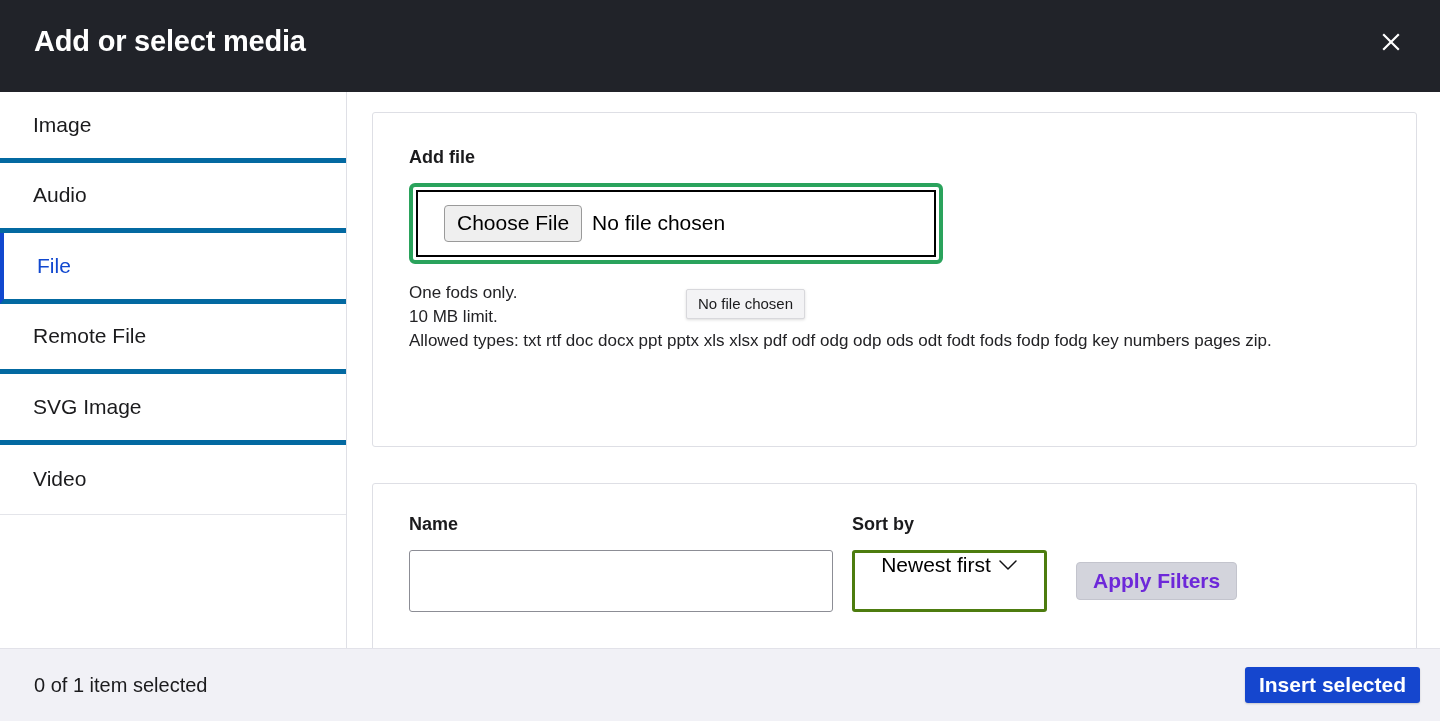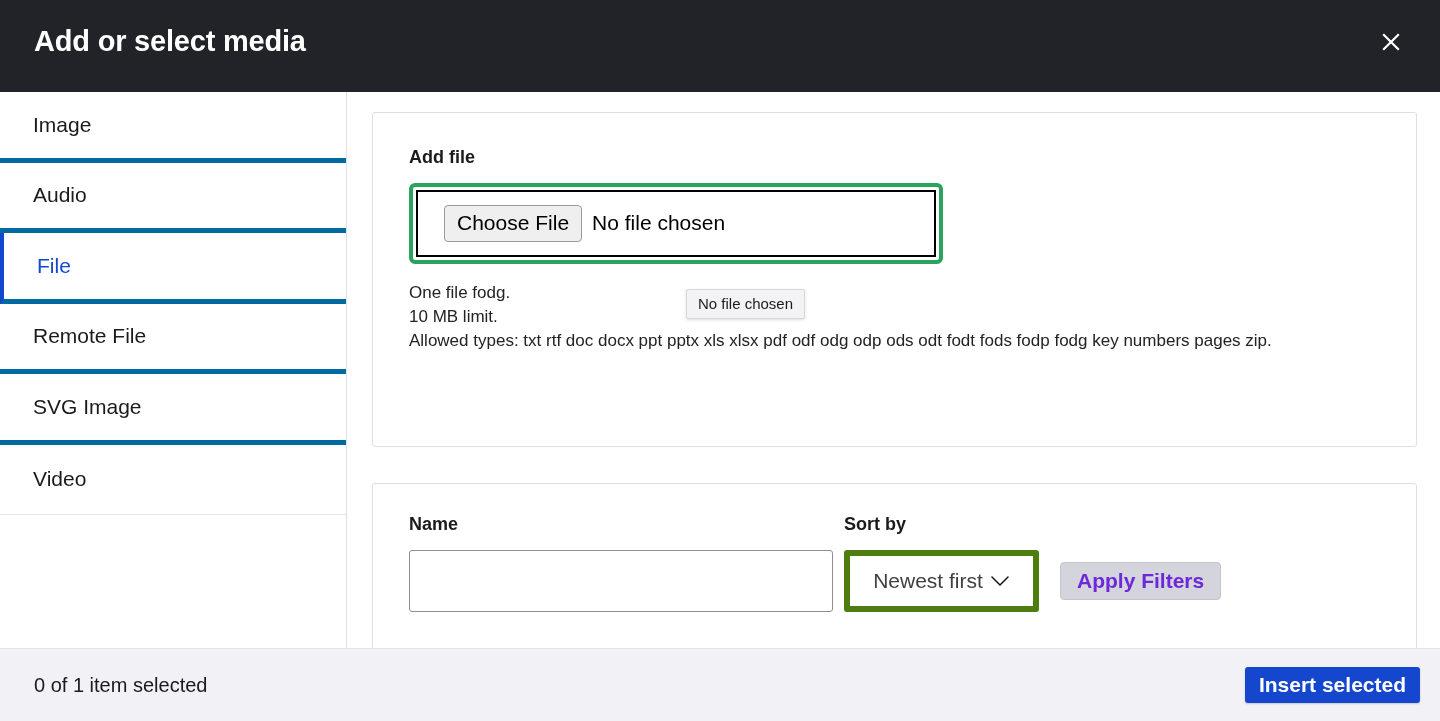--- a/index.html
+++ b/index.html
@@ -182,49 +182,48 @@
     color: #1b1b1d;
     box-shadow: 0 1px 3px rgba(0,0,0,0.14);
     white-space: nowrap;
     z-index: 20;
   }
 
   
   .filters-row {
     display: flex;
     align-items: flex-end;
-    gap: 0;
+    gap: 8px;
   }
   .filter-col-name { width: 424px; margin-right: 11px; }
   .filter-col-sort { width: 195px; margin-right: 21px; }
 
   .text-input {
     width: 100%;
     height: 62px;
     border: 1px solid #8c8d95;
     border-radius: 3px;
     background: #ffffff;
     font-family: "Liberation Sans", sans-serif;
     font-size: 19px;
     color: #1b1b1d;
     padding: 0 12px;
     outline: none;
   }
   .select-input {
     width: 100%;
     height: 62px;
-    border: 6px solid #4d7c0f;
+    border: 3px solid #4d7c0f;
     border-radius: 3px;
     background: #ffffff;
     display: flex;
-    align-items: center;
     justify-content: center;
     gap: 7px;
     font-size: 21px;
-    color: #404040;
+    color: #000000;
     cursor: pointer;
     user-select: none;
     padding: 0 10px;
   }
   .chev { display: block; flex: 0 0 auto; }
 
   .apply-btn {
     font-family: "Liberation Sans", sans-serif;
     font-size: 21px;
     font-weight: bold;
@@ -317,21 +316,21 @@
         <div class="field-label">Add file</div>
 
         <div class="file-input-wrap">
           <div class="file-input">
             <button class="choose-file-btn">Choose File</button>
             <span class="file-status">No file chosen</span>
           </div>
         </div>
 
         <div class="upload-desc">
-          <div>One file fodg.</div>
+          <div>One fods only.</div>
           <div>10 MB limit.</div>
           <div>Allowed types: txt rtf doc docx ppt pptx xls xlsx pdf odf odg odp ods odt fodt fods fodp fodg key numbers pages zip.</div>
         </div>
       </section>
 
       <section class="card card-filters">
         <div class="filters-row">
 
           <div class="filter-col-name">
             <div class="field-label">Name</div>

